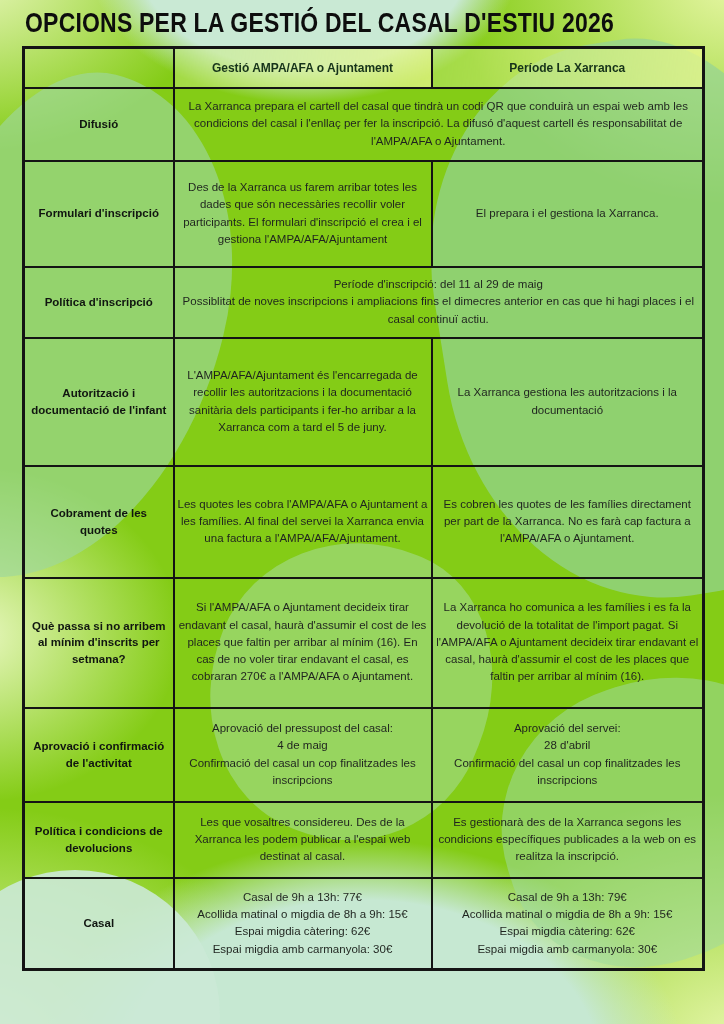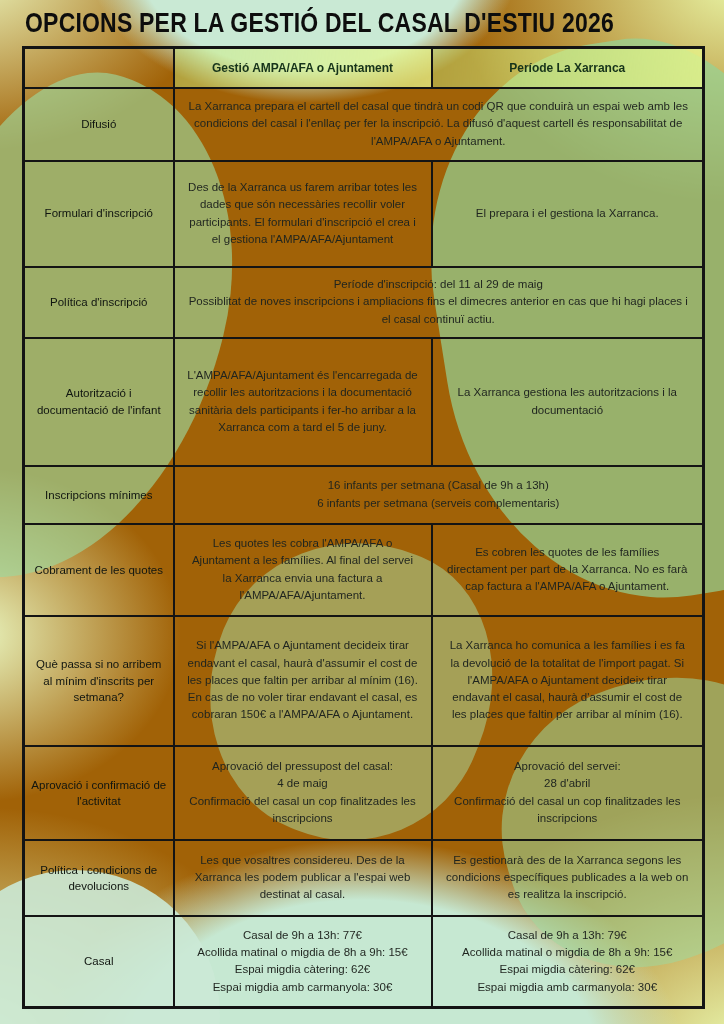--- a/index.html
+++ b/index.html
@@ -4,21 +4,21 @@
 <style>
   * { margin: 0; padding: 0; box-sizing: border-box; }
   html, body { width: 724px; }
   body { font-family: "Liberation Sans", "DejaVu Sans", sans-serif; }
 
   .page {
     position: relative;
     width: 724px;
     height: 1024px;
     overflow: hidden;
-    background: #a16207;
+    background: #84cc16;
   }
 
   
   .bg {
     position: absolute;
     inset: 0;
     z-index: 0;
     background-image:
       radial-gradient(ellipse 300px 200px at 42% -4%, #c9e9d4 0%, #c9e9d4 55%, rgba(201,233,212,0) 72%),
       radial-gradient(ellipse 420px 330px at 102% -2%, #e9f7a8 0%, rgba(233,247,168,0) 68%),
@@ -89,30 +89,30 @@
     font-size: 12px;
     font-weight: bold;
     color: #16331a;
     padding: 4px 6px;
   }
   .options th.filled {
     background: linear-gradient(100deg, rgba(198,235,125,0.45) 0%, rgba(233,247,140,0.75) 100%);
   }
   .options td.label {
     font-size: 11.5px;
-    font-weight: normal;
+    font-weight: bold;
     color: #101510;
     line-height: 1.4;
     padding: 20px 6px;
   }
   .options td.cell {
     font-size: 11.5px;
     color: #1f241f;
     line-height: 1.5;
-    padding: 4px 12px;
+    padding: 4px 3px;
     white-space: pre-line;
   }
 </style>
 </head>
 <body>
 
 <div class="page">
   <div class="bg">
     <div class="blob blob-americas"></div>
     <div class="blob blob-eurafrica"></div>
@@ -150,33 +150,28 @@
         <tr style="height:71px">
           <td class="label">Política d'inscripció</td>
           <td class="cell" colspan="2">Període d'inscripció: del 11 al 29 de maig
 Possiblitat de noves inscripcions i ampliacions fins el dimecres anterior en cas que hi hagi places i el casal continuï actiu.</td>
         </tr>
         <tr style="height:128px">
           <td class="label">Autorització i documentació de l'infant</td>
           <td class="cell">L'AMPA/AFA/Ajuntament és l'encarregada de recollir les autoritzacions i la documentació sanitària dels participants i fer-ho arribar a la Xarranca com a tard el 5 de juny.</td>
           <td class="cell">La Xarranca gestiona les autoritzacions i la documentació</td>
         </tr>
-        <tr style="height:54px">
-          <td class="label">Inscripcions mínimes</td>
-          <td class="cell" colspan="2">16 infants per setmana (Casal de 9h a 13h)
-6 infants per setmana (serveis complementaris)</td>
-        </tr>
-        <tr style="height:92px">
+        <tr style="height:112px">
           <td class="label">Cobrament de les quotes</td>
           <td class="cell">Les quotes les cobra l'AMPA/AFA o Ajuntament a les famílies. Al final del servei la Xarranca envia una factura a l'AMPA/AFA/Ajuntament.</td>
           <td class="cell">Es cobren les quotes de les famílies directament per part de la Xarranca. No es farà cap factura a l'AMPA/AFA o Ajuntament.</td>
         </tr>
         <tr style="height:130px">
           <td class="label">Què passa si no arribem al mínim d'inscrits per setmana?</td>
-          <td class="cell">Si l'AMPA/AFA o Ajuntament decideix tirar endavant el casal, haurà d'assumir el cost de les places que faltin per arribar al mínim (16). En cas de no voler tirar endavant el casal, es cobraran 150€ a l'AMPA/AFA o Ajuntament.</td>
+          <td class="cell">Si l'AMPA/AFA o Ajuntament decideix tirar endavant el casal, haurà d'assumir el cost de les places que faltin per arribar al mínim (16). En cas de no voler tirar endavant el casal, es cobraran 270€ a l'AMPA/AFA o Ajuntament.</td>
           <td class="cell">La Xarranca ho comunica a les famílies i es fa la devolució de la totalitat de l'import pagat. Si l'AMPA/AFA o Ajuntament decideix tirar endavant el casal, haurà d'assumir el cost de les places que faltin per arribar al mínim (16).</td>
         </tr>
         <tr style="height:94px">
           <td class="label">Aprovació i confirmació de l'activitat</td>
           <td class="cell">Aprovació del pressupost del casal:
 4 de maig
 Confirmació del casal un cop finalitzades les inscripcions</td>
           <td class="cell">Aprovació del servei:
 28 d'abril
 Confirmació del casal un cop finalitzades les inscripcions</td>

